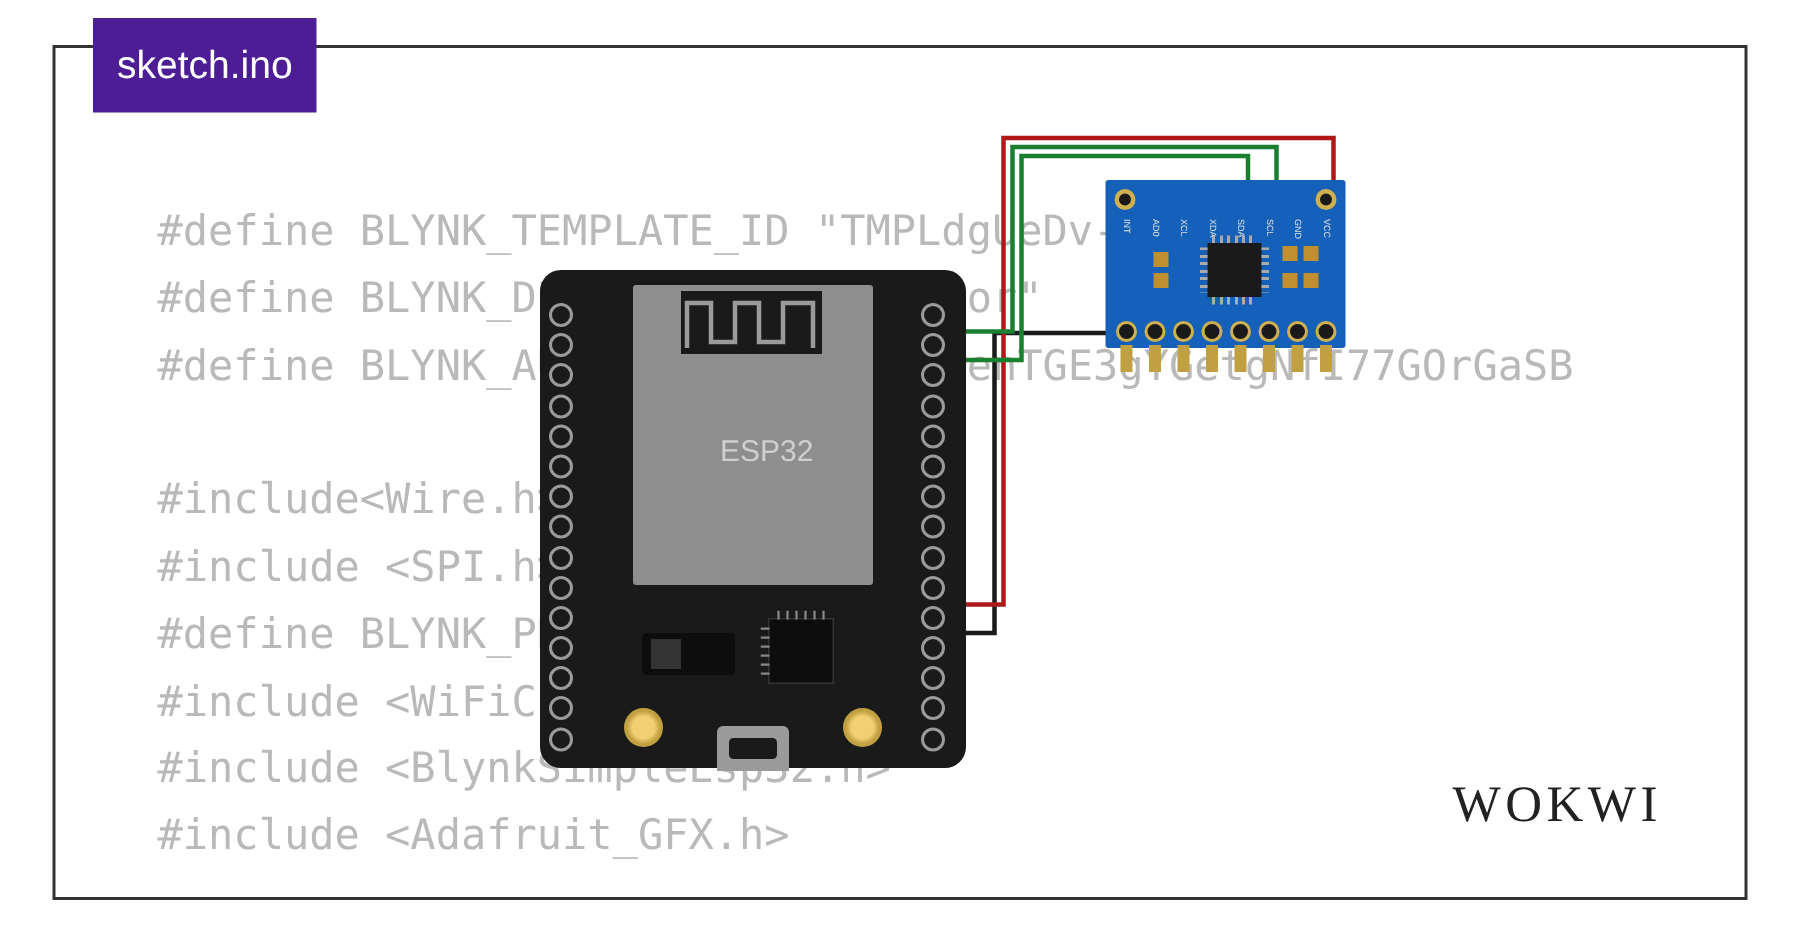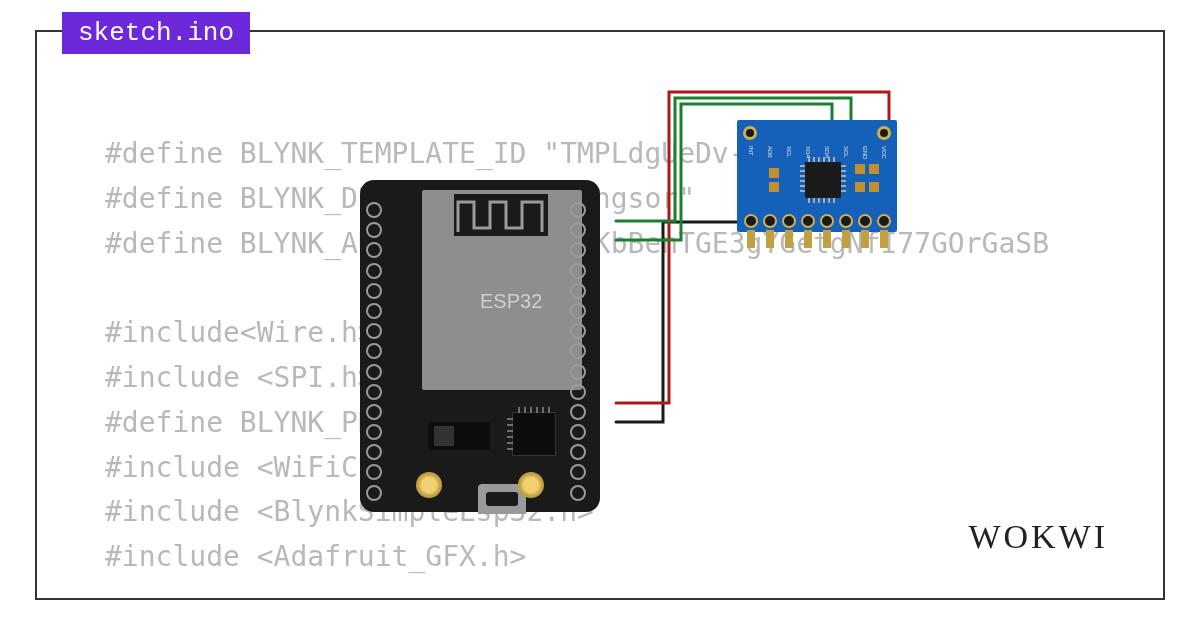--- a/index.html
+++ b/index.html
@@ -20,26 +20,26 @@
     width: 1130px;
     height: 570px;
     border: 2px solid #333;
     background: #fff;
     overflow: hidden;
   }
   .tab {
     position: absolute;
     left: 62px;
     top: 12px;
-    background: #6d28d9;
+    background: #4c1d95;
     color: #fff;
     font-size: 26px;
-    padding: 6px 16px;
+    padding: 16px 16px;
     z-index: 10;
-    font-family: Liberation Mono, monospace;
+    font-family: Liberation Sans, sans-serif;
   }
   .code {
     position: absolute;
     left: 68px;
     top: 72px;
     font-family: Menlo, Consolas, monospace;
     font-size: 28px;
     color: #b9b9b9;
     line-height: 1.6;
     white-space: pre;
@@ -53,21 +53,21 @@
     font-size: 34px;
     letter-spacing: 3px;
     color: #222;
     font-weight: 400;
   }
   
   .esp {
     position: absolute;
     left: 323px;
     top: 148px;
-    width: 240px;
+    width: 284px;
     height: 332px;
     z-index: 5;
   }
   .esp-body {
     position: absolute;
     left: 0; top: 0; width: 100%; height: 100%;
     background: #1a1a1a;
     border-radius: 14px;
   }
   .esp-shield {

